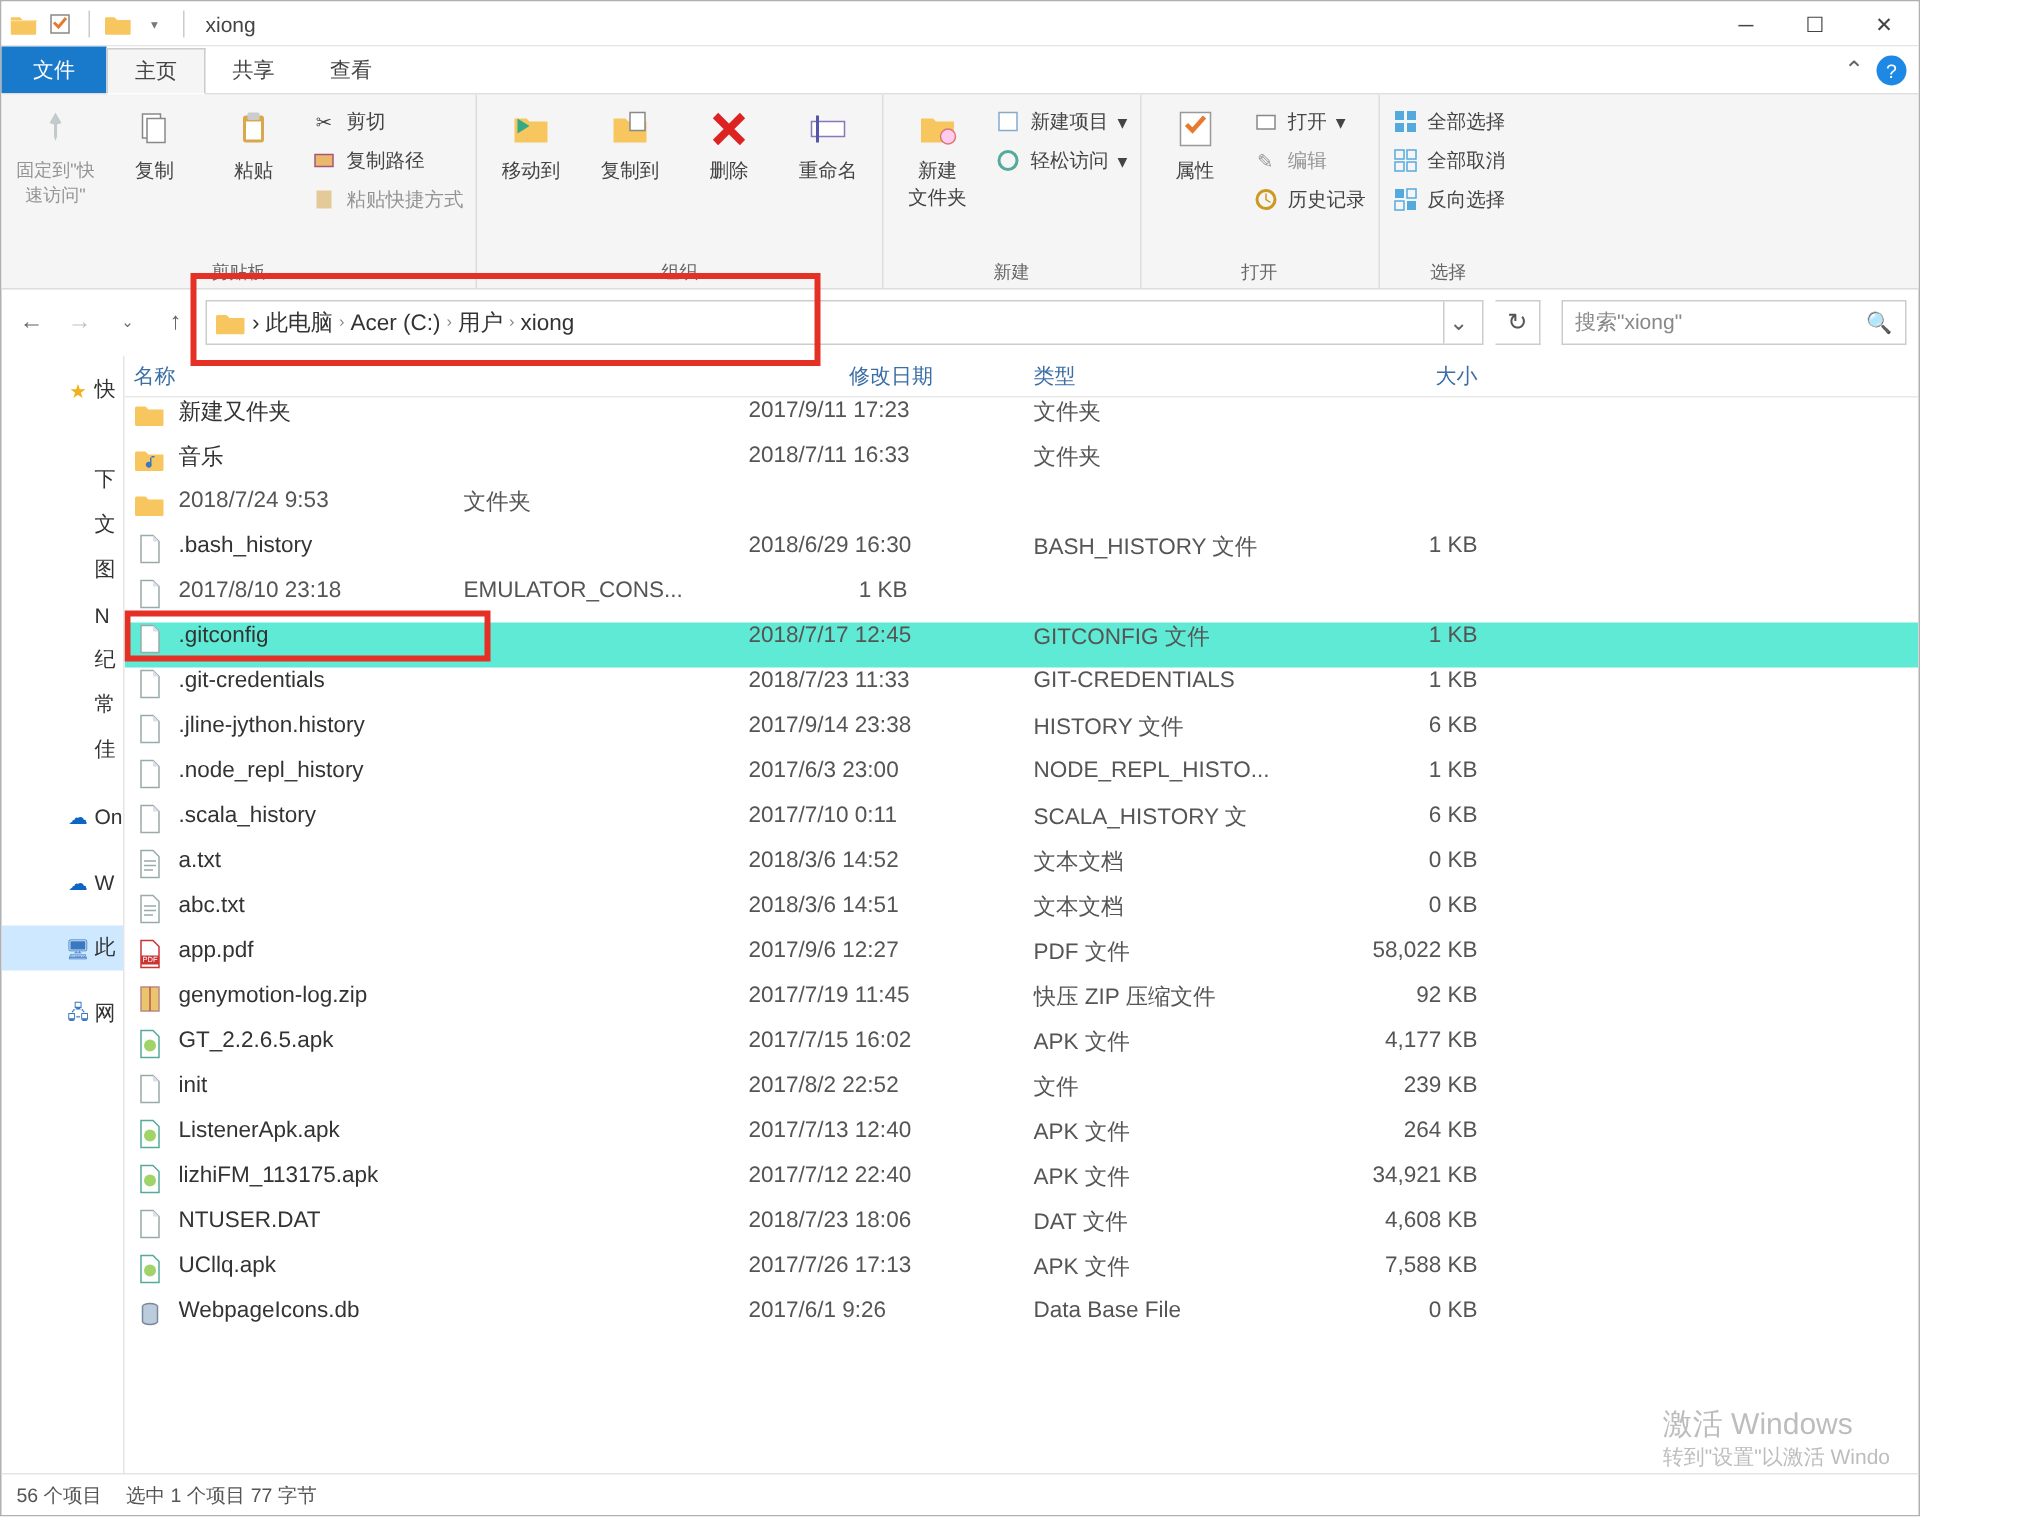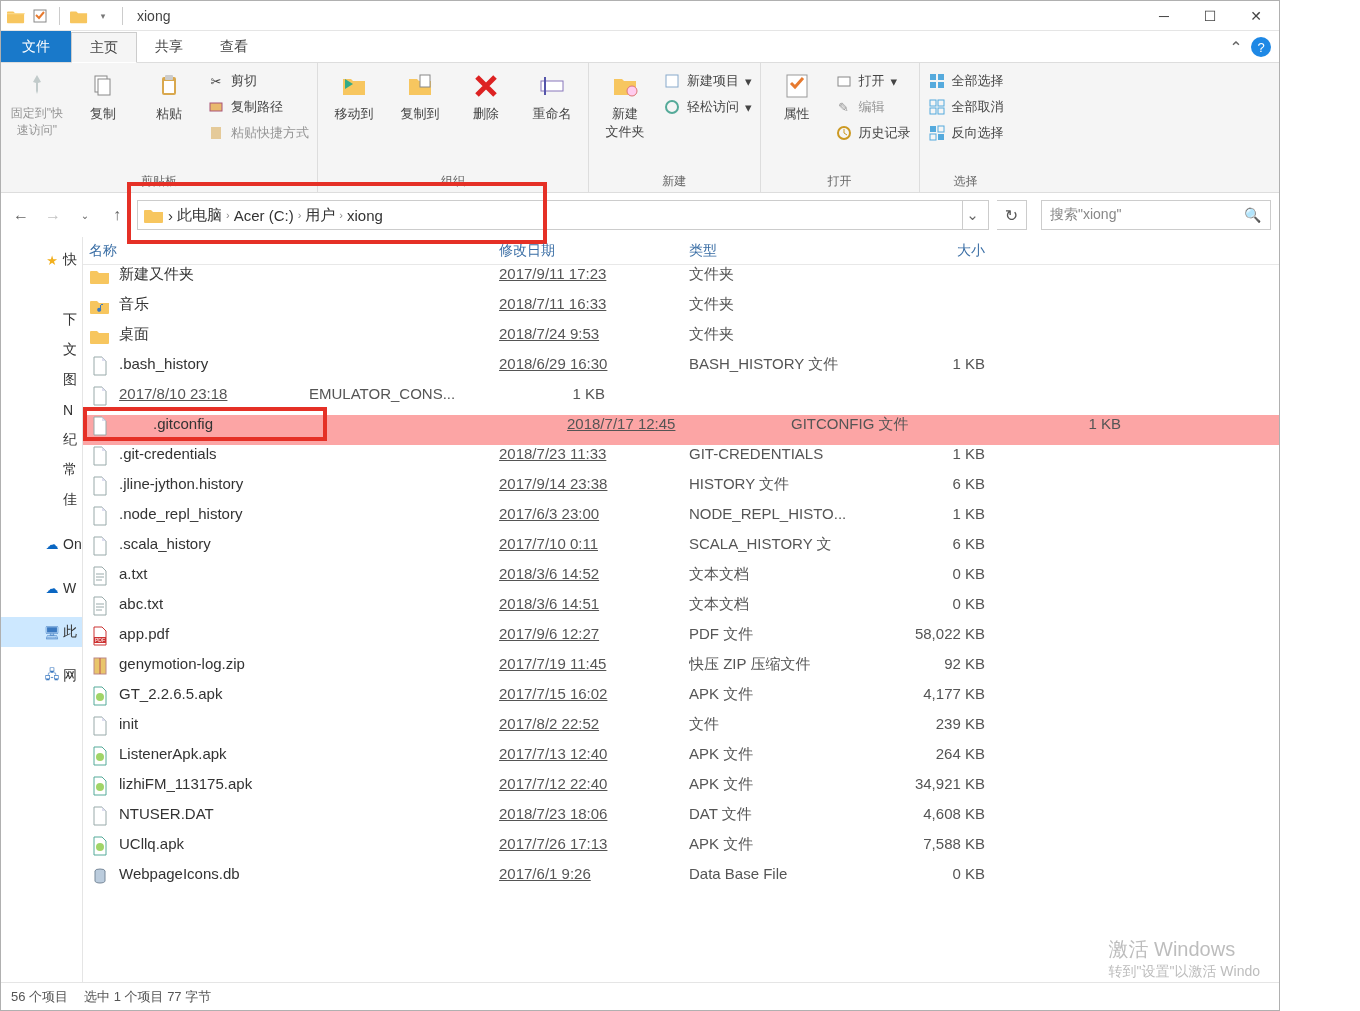--- a/index.html
+++ b/index.html
@@ -43,29 +43,29 @@
 .search .sp { flex: 1; }
 .content { flex: 1; display: flex; overflow: hidden; position: relative; }
 .sidebar { width: 82px; border-right: 1px solid #e5e5e5; overflow: hidden; padding-top: 8px; }
 .sideitem { display: flex; align-items: center; gap: 6px; height: 30px; padding-left: 36px; font-size: 14px; color: #333; position: relative; }
 .sideitem.sel { background: #cde8ff; }
 .sideitem .ic { width: 18px; height: 18px; position: absolute; left: 42px; display: flex; align-items: center; justify-content: center; font-size: 13px; }
 .sideitem.star .ic { color: #f2b01e; }
 .main { flex: 1; display: flex; flex-direction: column; overflow: hidden; position: relative; }
 .headers { height: 28px; display: flex; align-items: center; border-bottom: 1px solid #e8e8e8; font-size: 14px; color: #3a6ea5; padding-left: 6px; }
 .col-name { width: 410px; }
-.col-date { width: 190px; }
+.col-date { width: 190px; text-align: center; }
 .col-type { width: 200px; }
 .col-size { width: 110px; text-align: right; padding-right: 14px; }
 .filelist { flex: 1; overflow: hidden; position: relative; }
 .filerow { height: 30px; display: flex; align-items: flex-start; padding-left: 6px; font-size: 15px; color: #333; }
-.filerow.selected { background: #fca5a5; gap: 34px; }
+.filerow.selected { background: #5eead4; }
 .filerow .fic { width: 22px; height: 22px; margin-right: 8px; display: flex; align-items: center; justify-content: center; }
 .filerow .fname { width: 380px; white-space: nowrap; overflow: hidden; text-overflow: ellipsis; }
-.filerow .fdate { width: 190px; color: #555; text-decoration: underline; }
+.filerow .fdate { width: 190px; color: #555; }
 .filerow .ftype { width: 200px; color: #555; white-space: nowrap; overflow: hidden; text-overflow: ellipsis; }
 .filerow .fsize { width: 110px; text-align: right; color: #555; padding-right: 14px; }
 .redbox2 { position: absolute; left: 0px; top: 142px; width: 244px; height: 34px; border: 4px solid #e53026; pointer-events: none; z-index: 5; }
 .statusbar { height: 28px; border-top: 1px solid #e5e5e5; display: flex; align-items: center; padding: 0 10px; font-size: 13px; color: #555; gap: 16px; }
 .watermark { position: absolute; right: 20px; bottom: 30px; color: #bdbdbd; font-size: 20px; pointer-events: none; }
 .watermark .sub { font-size: 14px; }
 svg { display: block; }
 .folder-ic { width: 20px; height: 16px; }
 </style>
 </head>
@@ -442,21 +442,20 @@
             <span class="fdate">2018/7/11 16:33</span>
             <span class="ftype">文件夹</span>
             <span class="fsize"></span>
           </div>
           <div class="filerow">
             <span class="fic">
               <svg width="20" height="16" viewBox="0 0 20 16">
                 <path fill="#f7c65f" d="M1 3h6l2 2h10v10a1 1 0 0 1-1 1H1a1 1 0 0 1-1-1V4a1 1 0 0 1 1-1z"></path>
               </svg>
             </span>
-            <span class="fname">桌面</span>
             <span class="fdate">2018/7/24 9:53</span>
             <span class="ftype">文件夹</span>
             <span class="fsize"></span>
           </div>
           <div class="filerow">
             <span class="fic">
               <svg width="16" height="20" viewBox="0 0 16 20">
                 <path fill="#fff" stroke="#9aa" d="M2 1h8l4 4v14H2z"></path>
                 <path fill="#dde" d="M10 1v4h4z"></path>
               </svg>

